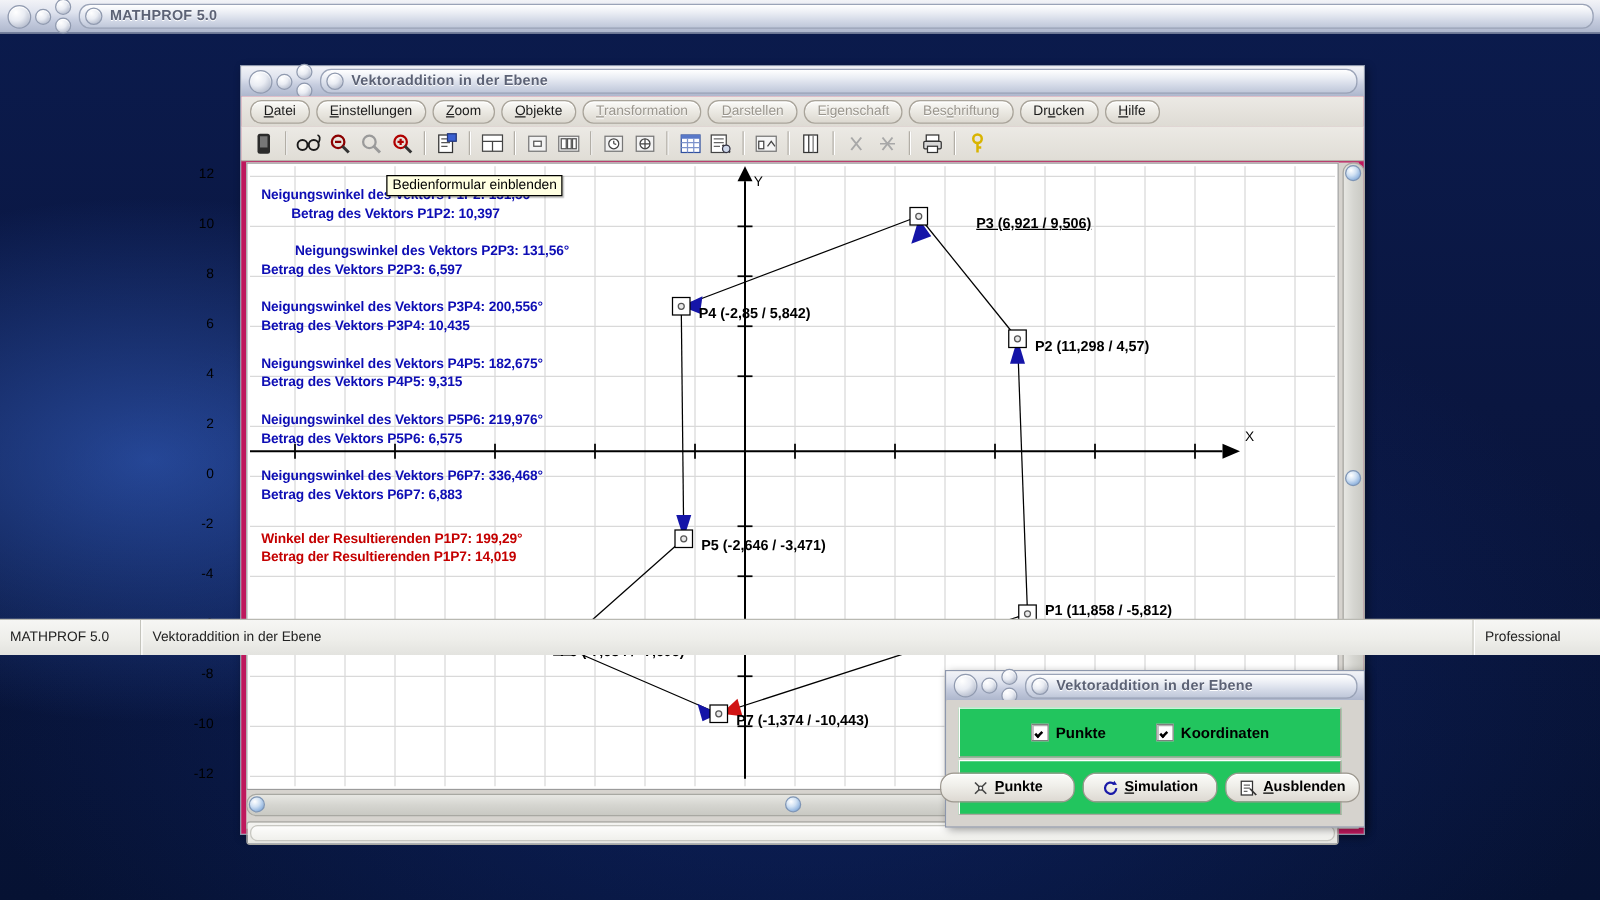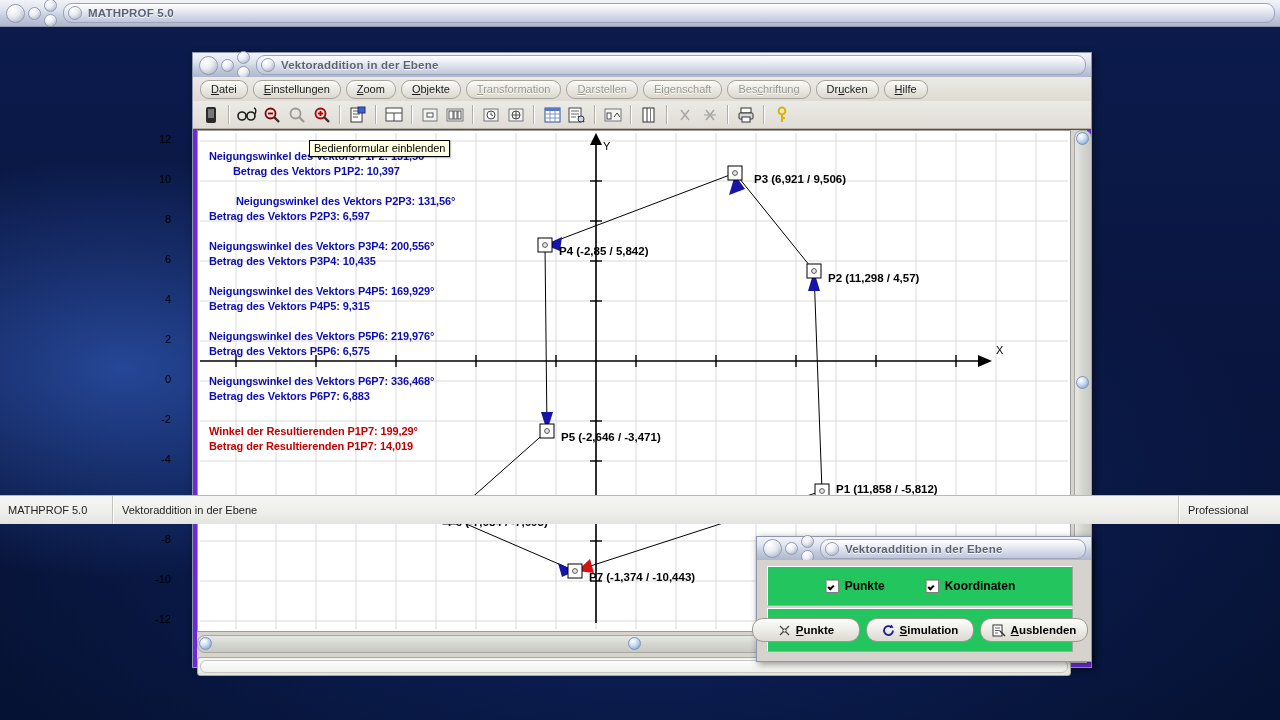--- a/index.html
+++ b/index.html
@@ -67,21 +67,21 @@
   .sb-cell.mid{flex:1;}
   .sb-cell.last{width:84px;border-right:none;justify-content:flex-start;}
 
   
   .childwin{
     position:absolute;left:192px;top:52px;width:898px;height:614px;
     background:#d6d3ce;border:1px solid #8d97ad;
     box-shadow:2px 2px 7px rgba(0,0,0,.45);
   }
   .childwin .titlebar{height:24px;}
-  .child-body{position:absolute;left:0;top:24px;right:0;bottom:0;background:#6d28d9;}
+  .child-body{position:absolute;left:0;top:24px;right:0;bottom:0;background:#be185d;}
 
   
   .menubar{
     position:absolute;left:0;top:0;right:0;height:24px;
     background:linear-gradient(180deg,#eceae5 0%,#dedbd4 100%);
     border-bottom:1px solid #b5b1a8;
     display:flex;align-items:center;gap:5px;padding-left:7px;
   }
   .menu-item{
     height:17px;line-height:16px;padding:0 10px;font-size:11px;color:#1b1b1b;
@@ -563,36 +563,36 @@
                     <circle cx="377" cy="440" r="2.4" fill="#e9e9e9" stroke="#555"></circle>
                   </g>
               </g>
             </svg>
 
             <div class="axis-lbl" style="left:798px;top:213px;font-weight:normal;">X</div>
             <div class="axis-lbl" style="left:405px;top:9px;font-weight:normal;">Y</div>
 
             <div class="ptlabel" style="left:638px;top:352px;">P1 (11,858 / -5,812)</div>
             <div class="ptlabel" style="left:630px;top:141px;">P2 (11,298 / 4,57)</div>
-            <div class="ptlabel" style="left:556px;top:42px;">P3 (6,921 / 9,506)</div>
+            <div class="ptlabel" style="left:583px;top:42px;text-decoration:underline;">P3 (6,921 / 9,506)</div>
             <div class="ptlabel" style="left:361px;top:114px;">P4 (-2,85 / 5,842)</div>
             <div class="ptlabel" style="left:363px;top:300px;">P5 (-2,646 / -3,471)</div>
             <div class="ptlabel" style="left:250px;top:385px;">P6 (-7,684 / -7,695)</div>
             <div class="ptlabel" style="left:391px;top:440px;">P7 (-1,374 / -10,443)</div>
 
             <div class="legend-line legend-blue" style="left:11px;top:19px;">Neigungswinkel des Vektors P1P2: 131,56°</div>
             <div class="legend-line legend-blue" style="left:11px;top:34px;margin-left:24px;">Betrag des Vektors P1P2: 10,397</div>
 
             <div class="legend-line legend-blue" style="left:11px;top:64px;margin-left:27px;">Neigungswinkel des Vektors P2P3: 131,56°</div>
             <div class="legend-line legend-blue" style="left:11px;top:79px;">Betrag des Vektors P2P3: 6,597</div>
 
             <div class="legend-line legend-blue" style="left:11px;top:109px;">Neigungswinkel des Vektors P3P4: 200,556°</div>
             <div class="legend-line legend-blue" style="left:11px;top:124px;">Betrag des Vektors P3P4: 10,435</div>
 
-            <div class="legend-line legend-blue" style="left:11px;top:154px;">Neigungswinkel des Vektors P4P5: 169,929°</div>
+            <div class="legend-line legend-blue" style="left:11px;top:154px;">Neigungswinkel des Vektors P4P5: 182,675°</div>
             <div class="legend-line legend-blue" style="left:11px;top:169px;">Betrag des Vektors P4P5: 9,315</div>
 
             <div class="legend-line legend-blue" style="left:11px;top:199px;">Neigungswinkel des Vektors P5P6: 219,976°</div>
             <div class="legend-line legend-blue" style="left:11px;top:214px;">Betrag des Vektors P5P6: 6,575</div>
 
             <div class="legend-line legend-blue" style="left:11px;top:244px;">Neigungswinkel des Vektors P6P7: 336,468°</div>
             <div class="legend-line legend-blue" style="left:11px;top:259px;">Betrag des Vektors P6P7: 6,883</div>
 
             <div class="legend-line legend-red" style="left:11px;top:294px;">Winkel der Resultierenden P1P7: 199,29°</div>
             <div class="legend-line legend-red" style="left:11px;top:309px;">Betrag der Resultierenden P1P7: 14,019</div>

